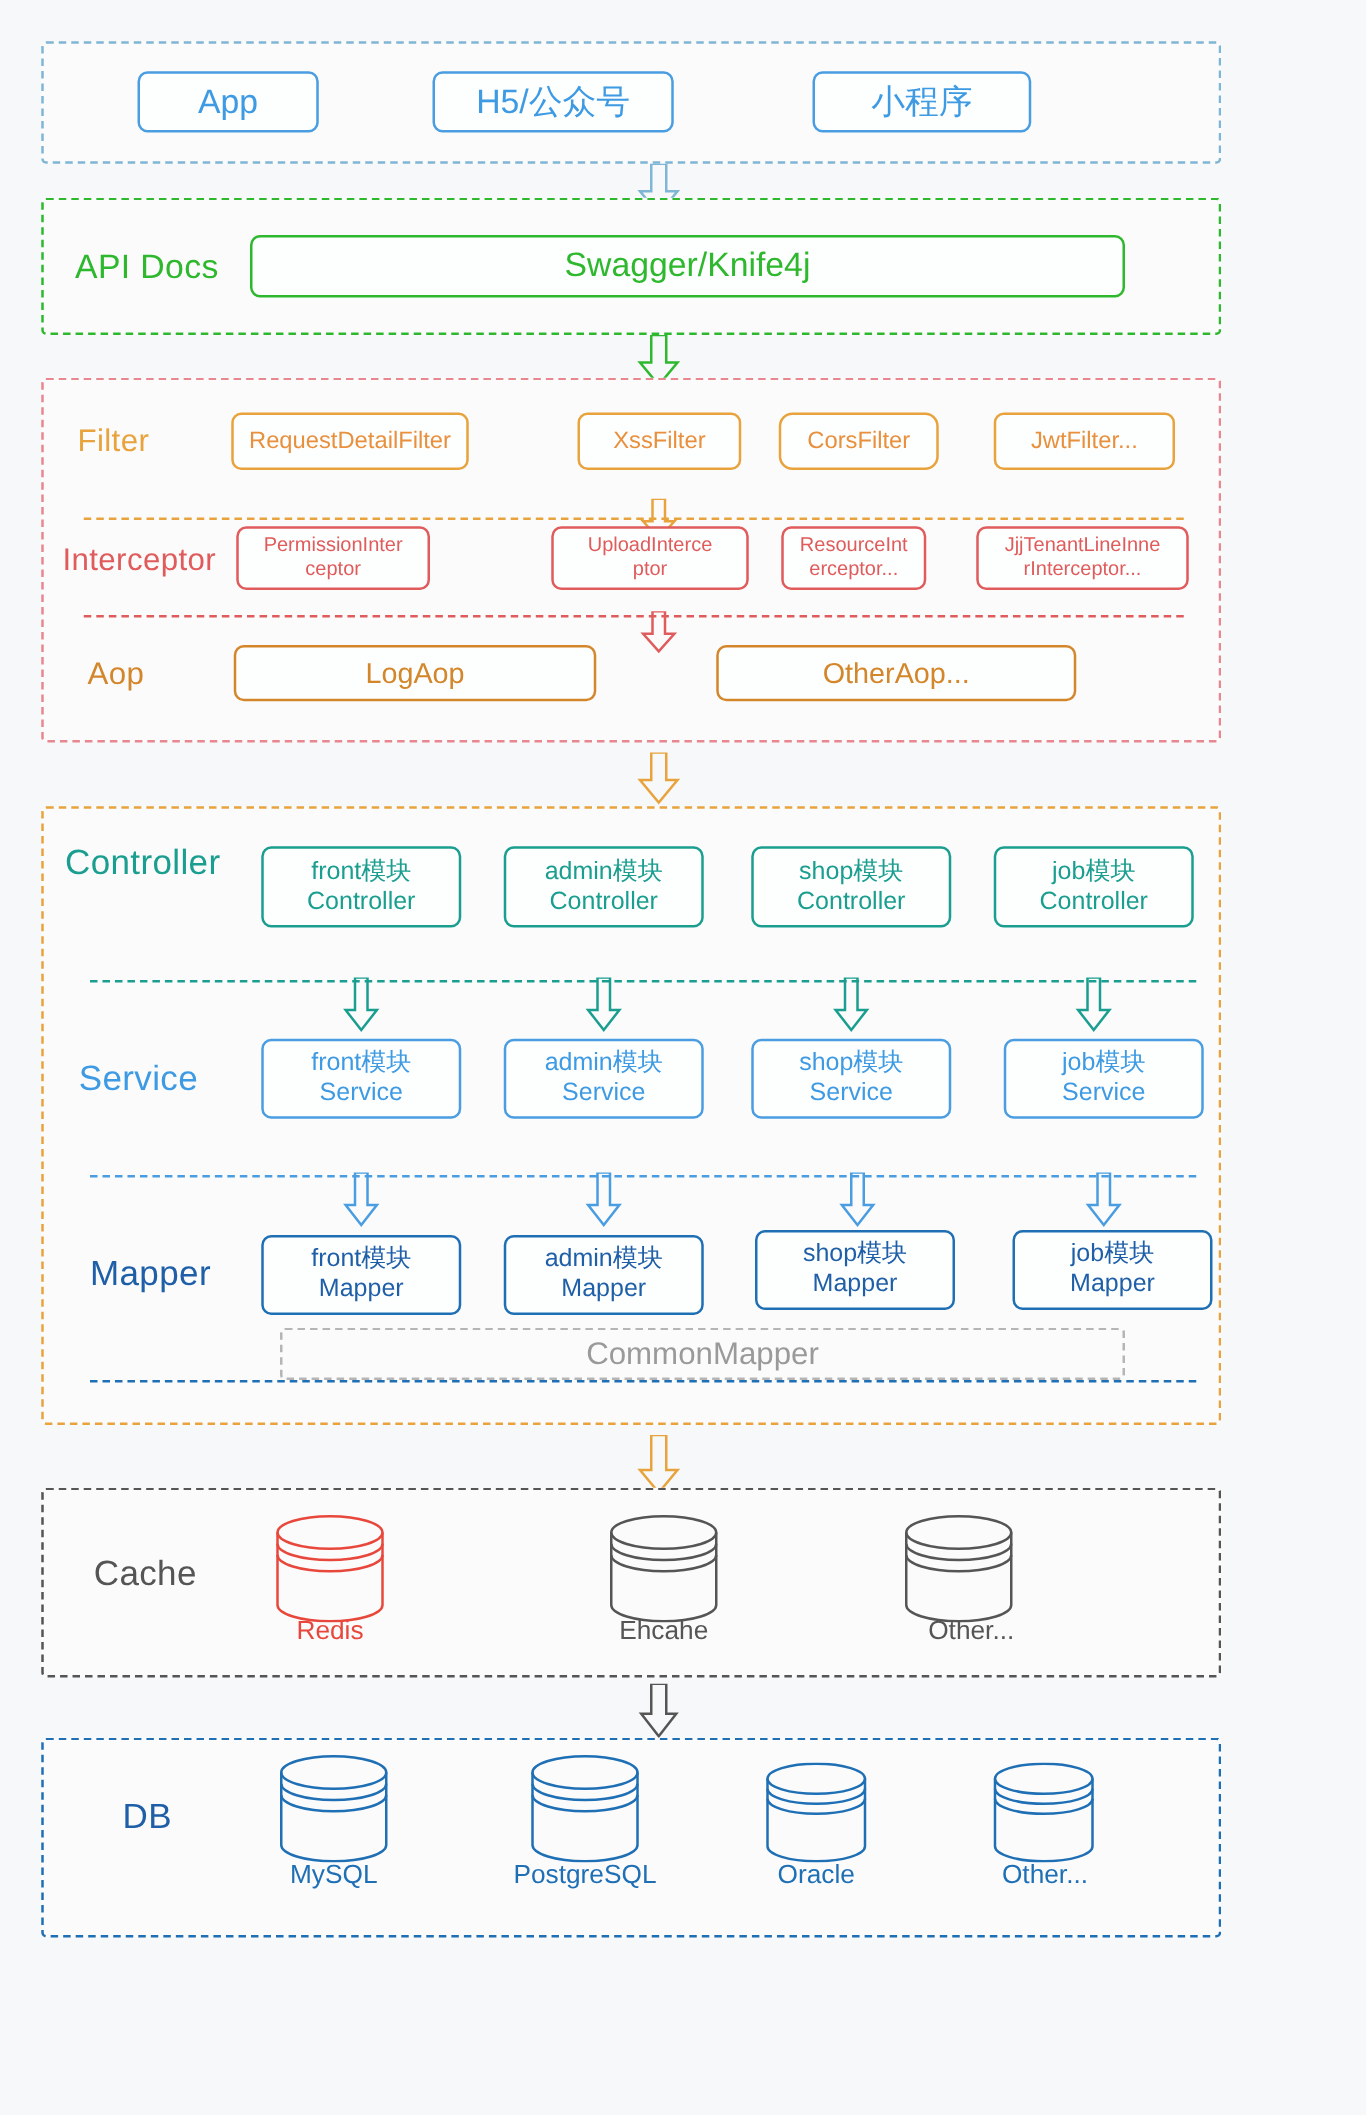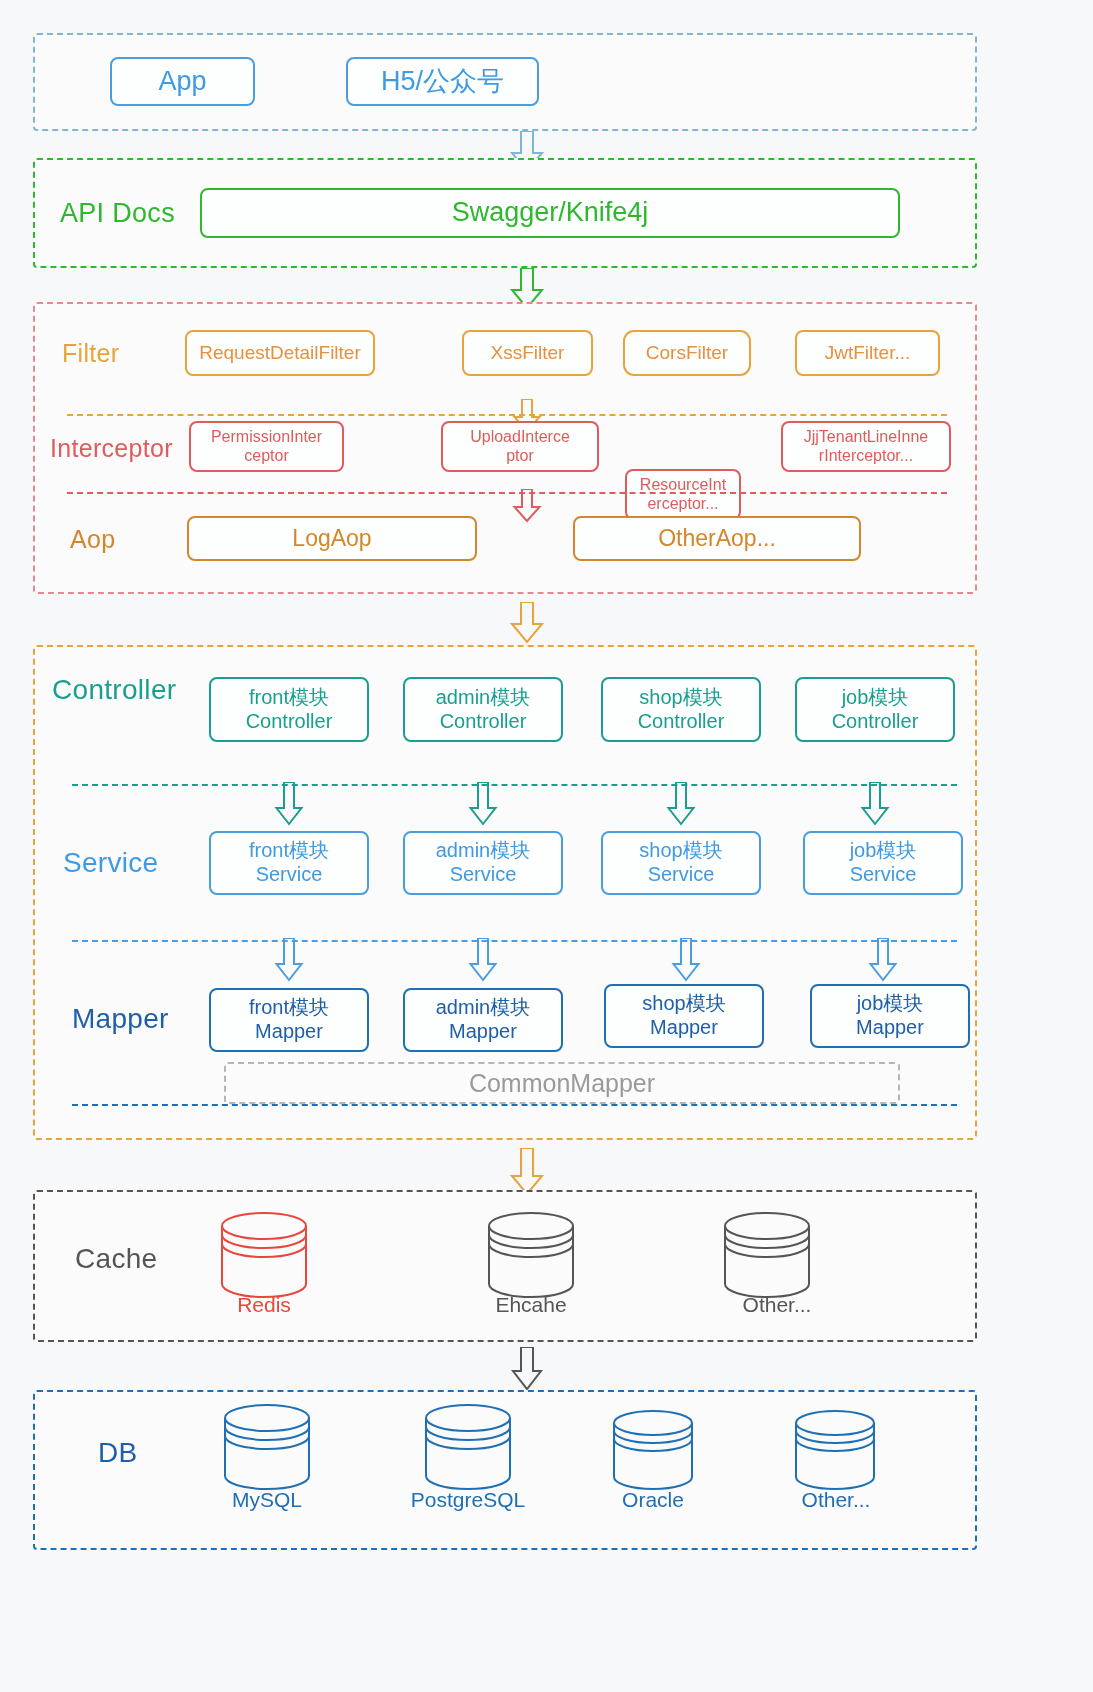--- a/index.html
+++ b/index.html
@@ -58,20 +58,21 @@
 </style>
 </head>
 <body>
 
 <div id="canvas">
 
   <div class="band" style="left:33px; top:33px; width:944px; height:98px; border-color:#7fb6d6;"></div>
 
   <div class="node" style="left:110px; top:57px; width:145px; height:49px; border-color:#4a9de0; color:#3d9ae3; font-size:27px;">App</div>
   <div class="node" style="left:346px; top:57px; width:193px; height:49px; border-color:#4a9de0; color:#3d9ae3; font-size:27px;">H5/公众号</div>
+  <div class="node" style="left:650px; top:57px; width:175px; height:49px; border-color:#4a9de0; color:#3d9ae3; font-size:27px;">小程序</div>
 
   <div class="arrow" style="left:509px; top:131px;">
     <svg width="36" height="42" viewBox="0 0 36 42">
       <path d="M12 0 L12 22 L3 22 L18 40 L33 22 L24 22 L24 0 Z" fill="none" stroke="#7fb6d6" stroke-width="2"></path>
     </svg>
   </div>
 
   <div class="band" style="left:33px; top:158px; width:944px; height:110px; border-color:#2eb82e;"></div>
   <div class="band-label" style="left:60px; top:198px; color:#2eb82e; font-size:27px;">API Docs</div>
   <div class="node" style="left:200px; top:188px; width:700px; height:50px; border-color:#2eb82e; color:#2eb82e; font-size:27px;">Swagger/Knife4j</div>
@@ -96,21 +97,21 @@
     <svg width="30" height="34" viewBox="0 0 30 34">
       <path d="M10 0 L10 18 L2.5 18 L15 32 L27.5 18 L20 18 L20 0 Z" fill="none" stroke="#e8a33d" stroke-width="2"></path>
     </svg>
   </div>
 
   <div class="band-label" style="left:50px; top:434px; color:#e05b5b; font-size:25px;">Interceptor</div>
   <div class="node" style="left:189px; top:421px; width:155px; height:51px; border-color:#e05b5b; color:#e05b5b; font-size:16px;">PermissionInter
 ceptor</div>
   <div class="node" style="left:441px; top:421px; width:158px; height:51px; border-color:#e05b5b; color:#e05b5b; font-size:16px;">UploadInterce
 ptor</div>
-  <div class="node" style="left:625px; top:421px; width:116px; height:51px; border-color:#e05b5b; color:#e05b5b; font-size:16px;margin-top:48px;">ResourceInt
+  <div class="node" style="left:625px; top:421px; width:116px; height:51px; border-color:#e05b5b; color:#e05b5b; font-size:16px;">ResourceInt
 erceptor...</div>
   <div class="node" style="left:781px; top:421px; width:170px; height:51px; border-color:#e05b5b; color:#e05b5b; font-size:16px;">JjjTenantLineInne
 rInterceptor...</div>
 
   <div class="divider" style="left:67px; top:492px; width:880px; border-color:#e05b5b;"></div>
 
   <div class="arrow" style="left:512px; top:489px;">
     <svg width="30" height="34" viewBox="0 0 30 34">
       <path d="M10 0 L10 18 L2.5 18 L15 32 L27.5 18 L20 18 L20 0 Z" fill="none" stroke="#e05b5b" stroke-width="2"></path>
     </svg>

